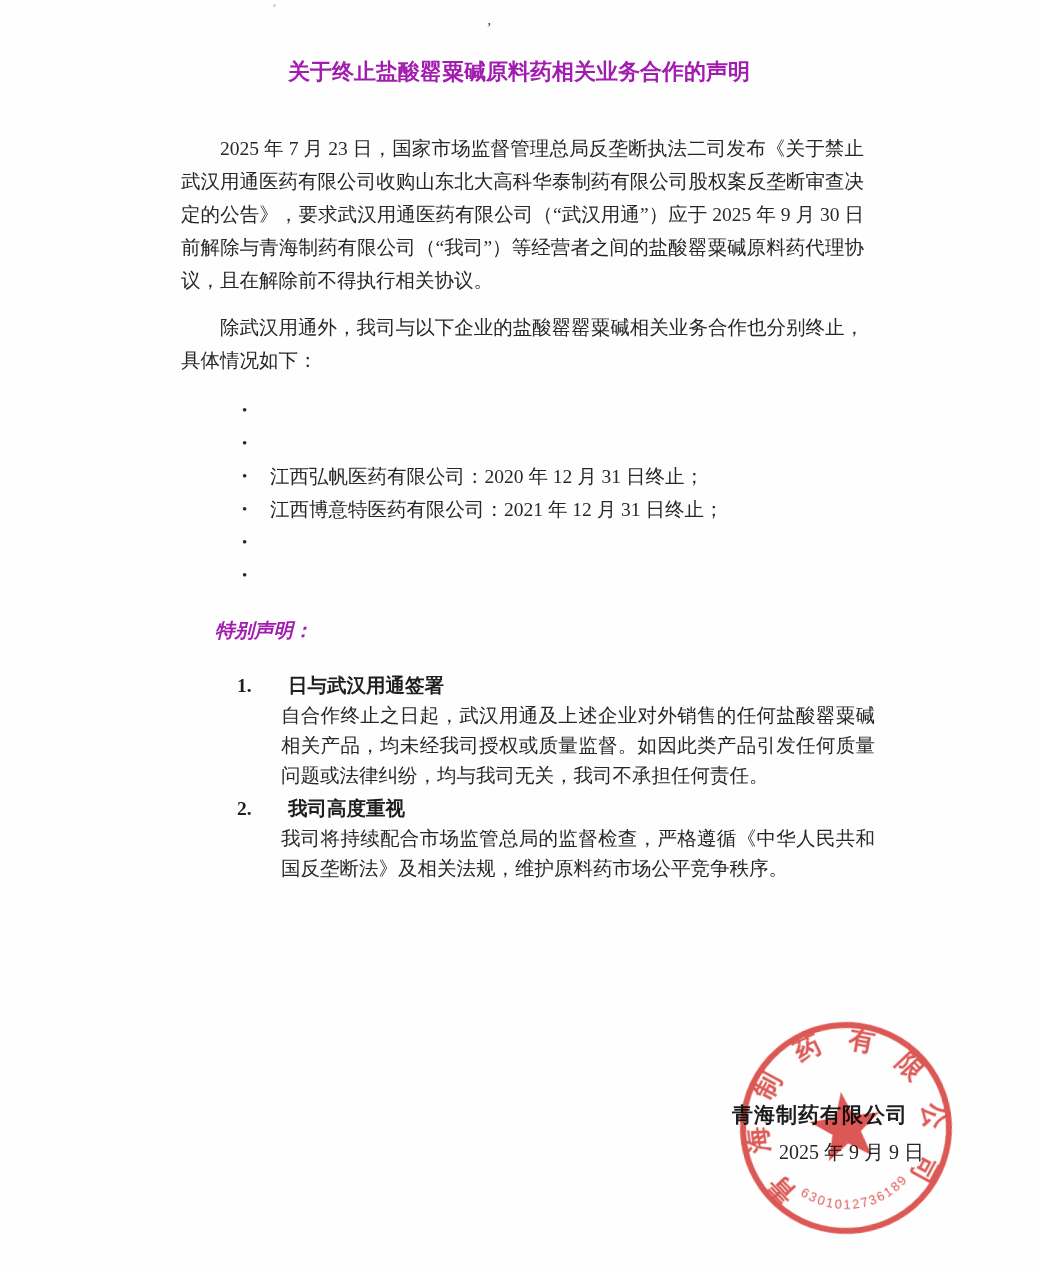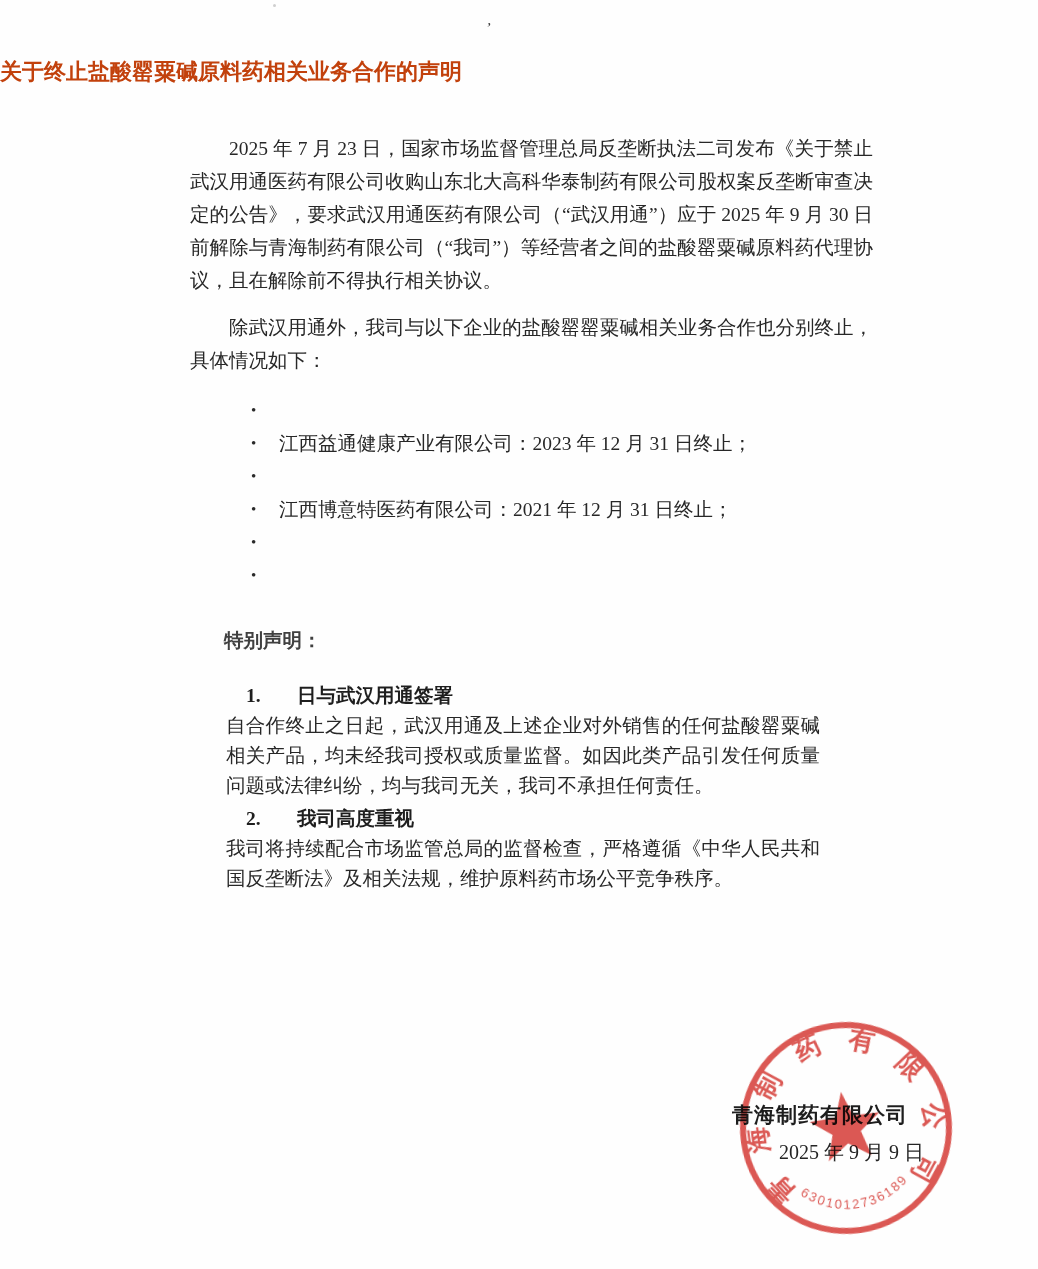--- a/index.html
+++ b/index.html
@@ -9,51 +9,52 @@
     width:1038px; height:1269px;
     background:#fefefee8;
     background-color:#fefefe;
     overflow:hidden;
     font-family:"Liberation Serif","DejaVu Serif",serif;
     color:#262626;
     margin:0 auto;
   }
   .doc-title {
     position:absolute; top:57px; left:0; width:100%;
-    text-align:left;
-    font-size:22px; font-weight:bold; color:#c2410c;
+    text-align:center;
+    font-size:22px; font-weight:bold; color:#a21caf;
     letter-spacing:0px;
   }
   .content {
-    position:absolute; top:132px; left:190px; width:683px;
+    position:absolute; top:132px; left:181px; width:683px;
     font-size:19.5px; line-height:33px;
     text-align:justify;
     color:#272727;
   }
   p.body-para { margin:0 0 14px 0; text-indent:2em; }
   p.body-para:last-of-type { margin-bottom:0; }
 
   ul.company-list { list-style:none; margin:17px 0 0 61px; }
   ul.company-list li { display:flex; align-items:flex-start; line-height:33px; }
   ul.company-list .bullet {
     width:28px; flex:0 0 28px; font-size:15px; line-height:33px; color:#2a2a2a;
   }
 
   .special-heading {
-    margin:32px 0 0 34px;
-    font-weight:bold; color:#404040;
+    margin:22px 0 0 34px;
+    font-weight:bold; color:#a21caf;
     line-height:33px;
+    font-style:italic;
   }
   .sp-item-head {
     display:flex; margin:24px 0 0 56px;
     font-weight:bold; color:#1e1e1e; line-height:30px;
   }
   .sp-item-head .num { width:51px; flex:0 0 51px; }
   .sp-item-body {
-    margin:0 0 0 36px; width:594px;
+    margin:0 0 0 100px; width:594px;
     line-height:30px; text-align:justify; color:#272727;
   }
   .sp-item-body.gap-bottom { margin-bottom:3px; }
 
   .sig-company {
     position:absolute; left:732px; top:1101px;
     font-size:21px; font-weight:bold; color:#1d1d1d; letter-spacing:1px;
     z-index:1;
   }
   .sig-date {
@@ -98,24 +99,24 @@
 
 
     <p class="body-para">除武汉用通外，我司与以下企业的盐酸罂罂粟碱相关业务合作也分别终止，具体情况如下：</p>
 
     <ul class="company-list">
       <li>
         <span class="bullet">•</span>
       </li>
       <li>
         <span class="bullet">•</span>
-        <span>江西益通健康产业有限公司：2023 年 12 月 31 日终止；</span>
       </li>
       <li>
         <span class="bullet">•</span>
+        <span>江西弘帆医药有限公司：2020 年 12 月 31 日终止；</span>
       </li>
       <li>
         <span class="bullet">•</span>
         <span>江西博意特医药有限公司：2021 年 12 月 31 日终止；</span>
       </li>
       <li>
         <span class="bullet">•</span>
       </li>
       <li>
         <span class="bullet">•</span>

